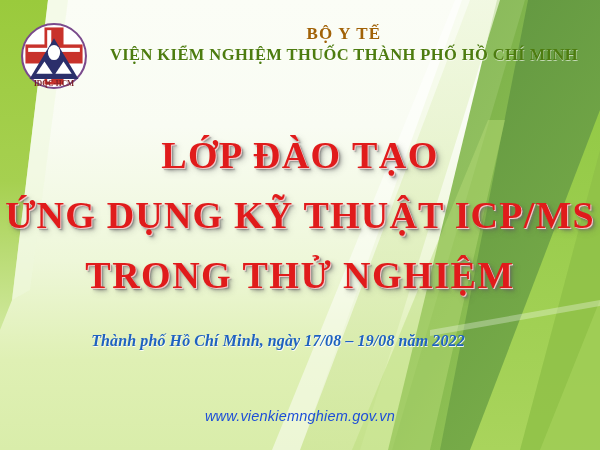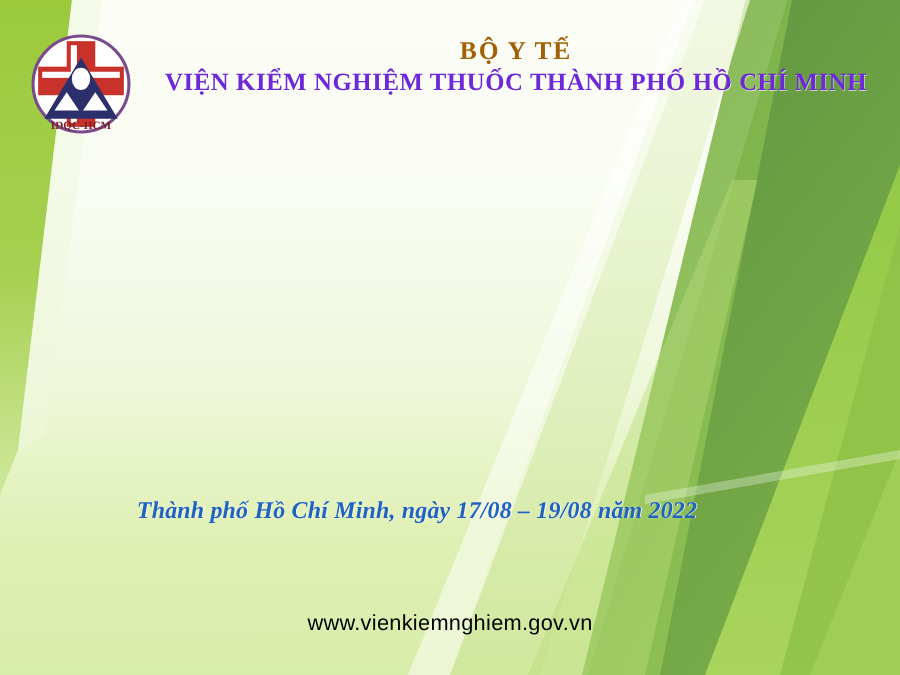--- a/index.html
+++ b/index.html
@@ -63,21 +63,21 @@
     letter-spacing: 1.2px;
     color: #a16207;
     line-height: 1.15;
     text-shadow: 0.5px 0.5px 0 rgba(255,255,255,0.7);
   }
   .institute {
     font-family: "Liberation Serif", serif;
     font-weight: bold;
     font-size: 16.5px;
     letter-spacing: 0.4px;
-    color: #6d28d9;
+    color: #4d7c0f;
     line-height: 1.2;
     margin-top: 1px;
     white-space: nowrap;
     text-shadow: 0.5px 0.5px 0 rgba(255,255,255,0.6);
   }
 
   
   .title-block {
     position: absolute;
     left: 0;
@@ -120,22 +120,23 @@
   }
 
   
   .website {
     position: absolute;
     left: 0;
     top: 408px;
     width: 600px;
     text-align: center;
     font-family: "Liberation Sans", sans-serif;
+    font-style: italic;
     font-size: 14.5px;
-    color: #000000;
+    color: #1d4ed8;
     letter-spacing: 0.2px;
   }
 </style>
 </head>
 <body>
 
 <div id="slide">
 
   <div class="bg-base"></div>
 
@@ -198,18 +199,23 @@
       <polygon points="64,58 76,76 52,76" fill="#ffffff"></polygon>
       <text x="50" y="94" text-anchor="middle" fill="#7a1f24" font-family="Liberation Serif, serif" font-size="11" font-weight="bold">IDQC-HCM</text>
     </svg>
 
     <div class="header-text">
       <div class="ministry">BỘ Y TẾ</div>
       <div class="institute">VIỆN KIỂM NGHIỆM THUỐC THÀNH PHỐ HỒ CHÍ MINH</div>
     </div>
   </div>
 
+  <div class="title-block">
+    <div class="title-line title-1">LỚP ĐÀO TẠO</div>
+    <div class="title-line title-2">ỨNG DỤNG KỸ THUẬT ICP/MS</div>
+    <div class="title-line title-3">TRONG THỬ NGHIỆM</div>
+  </div>
 
   <div class="date-line">Thành phố Hồ Chí Minh, ngày 17/08 – 19/08 năm 2022</div>
 
   <div class="website">www.vienkiemnghiem.gov.vn</div>
 
 </div>
 
 </body></html>

